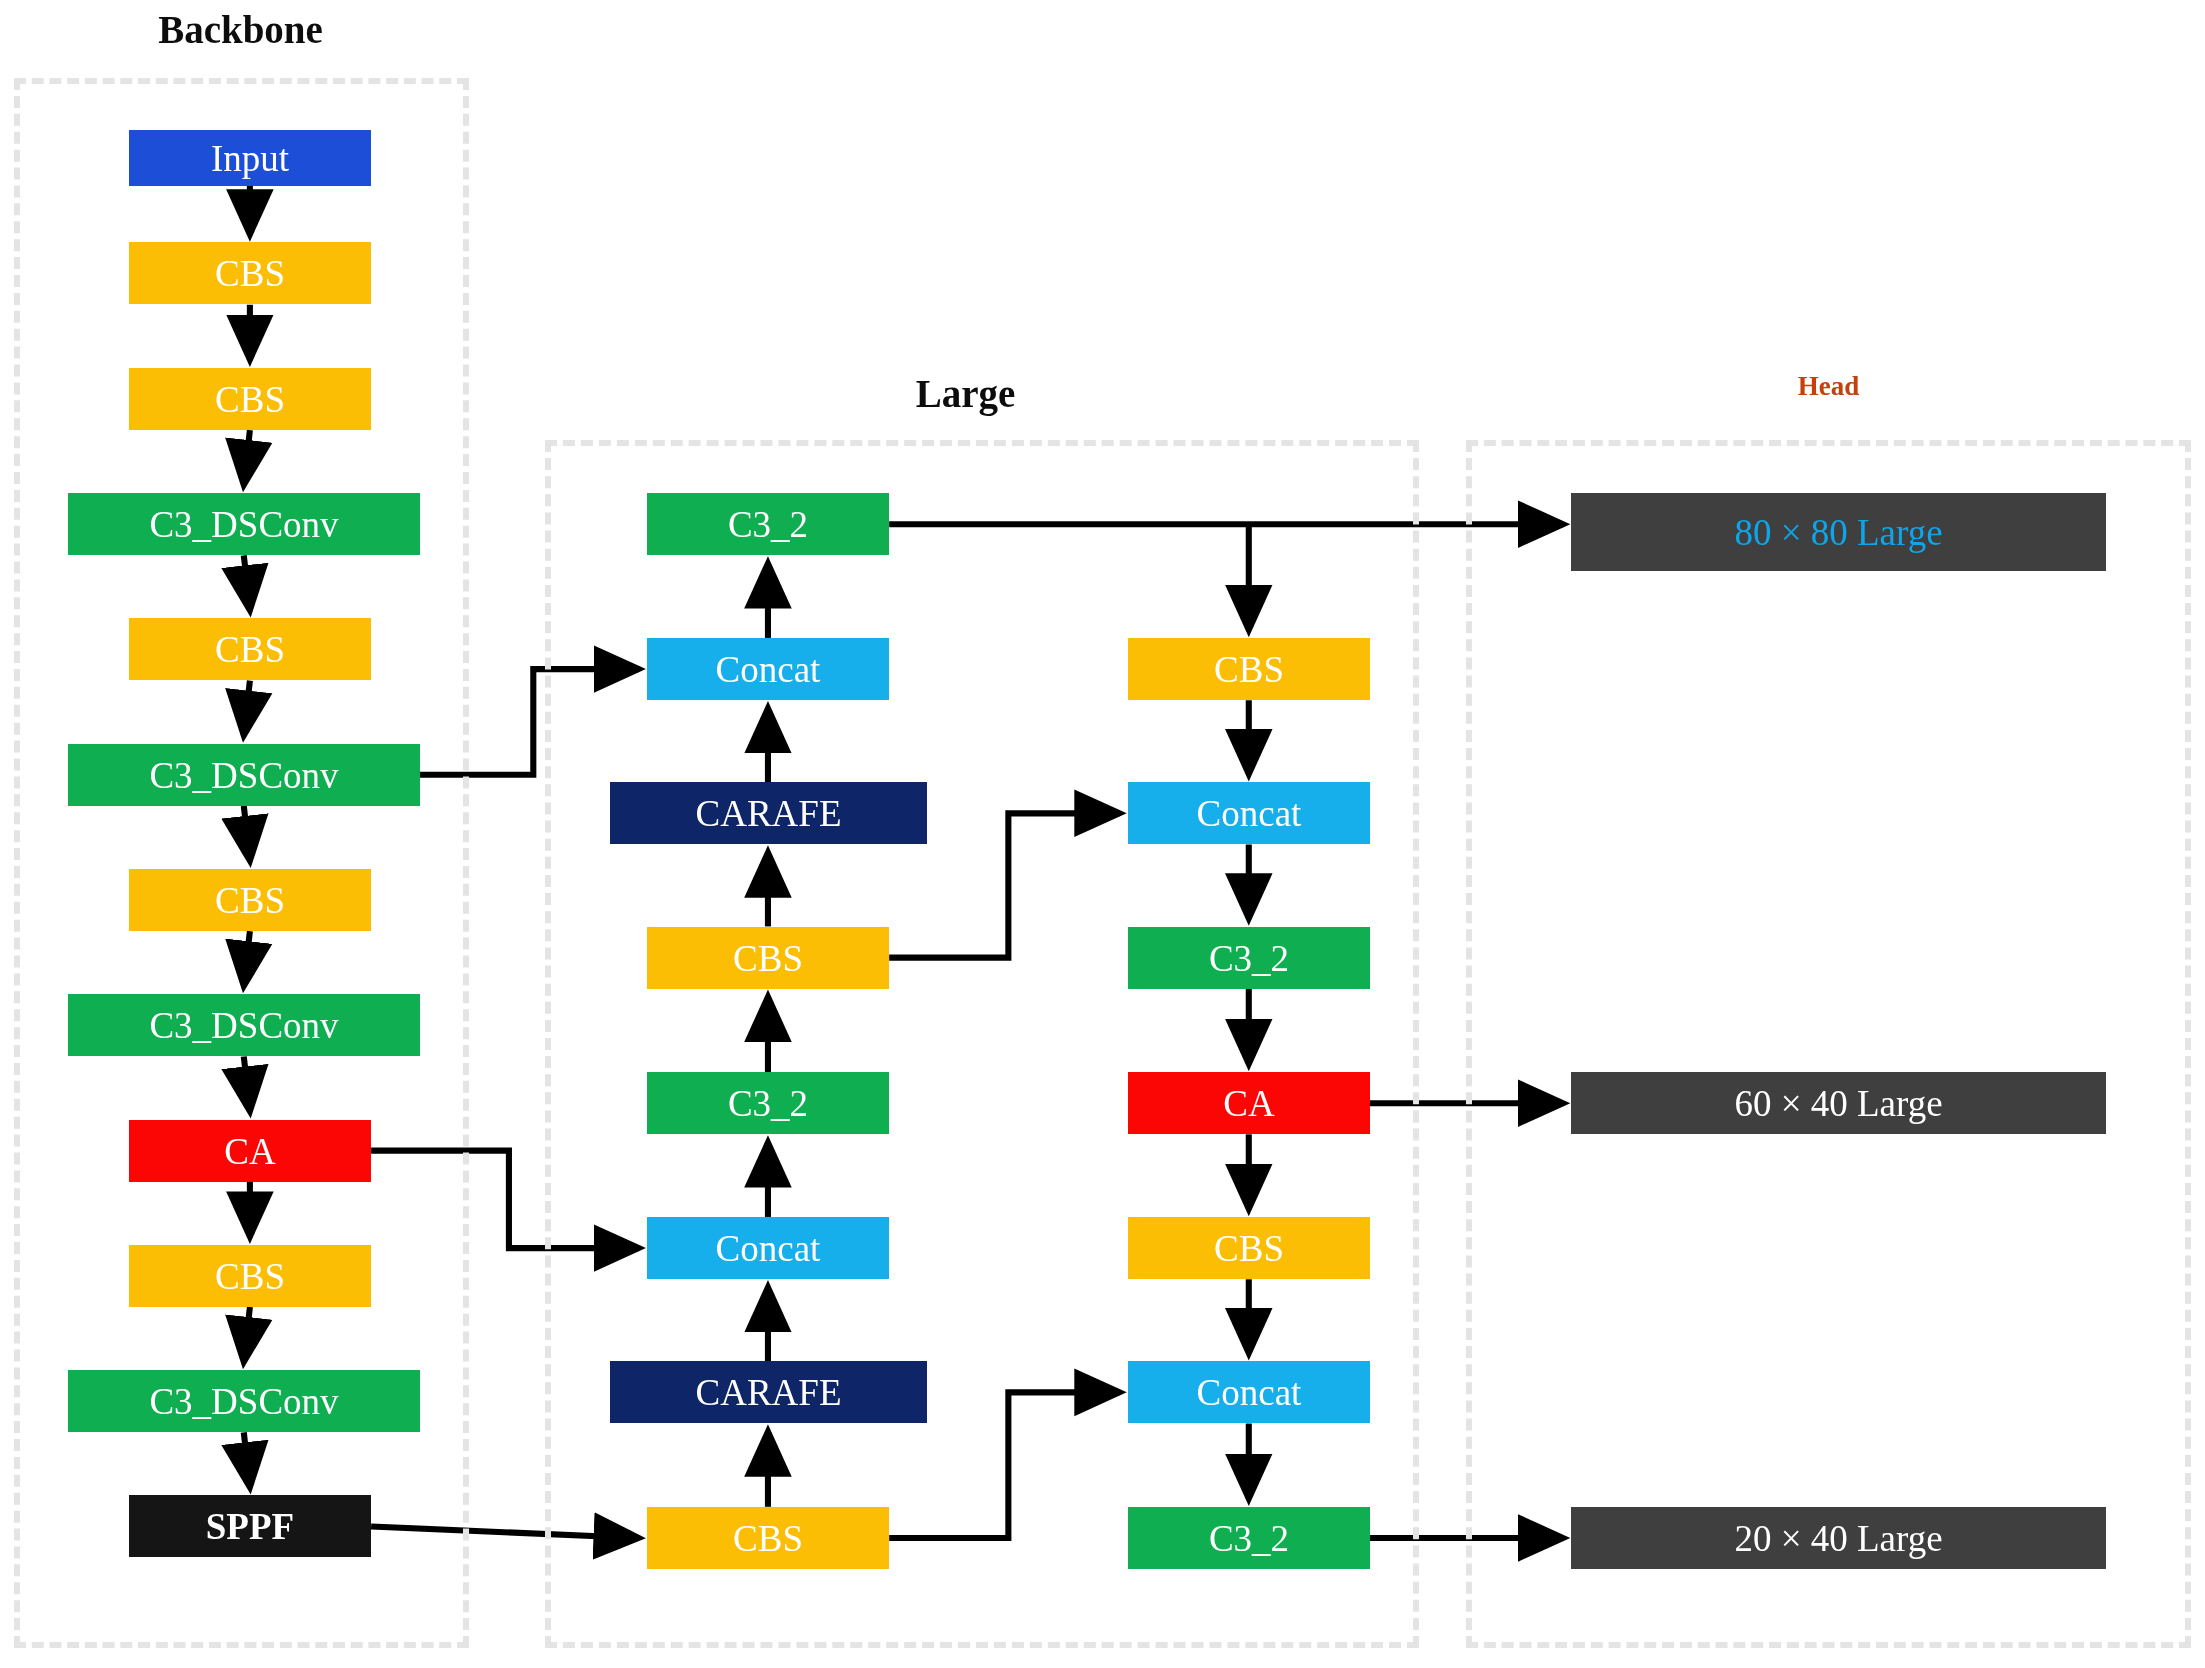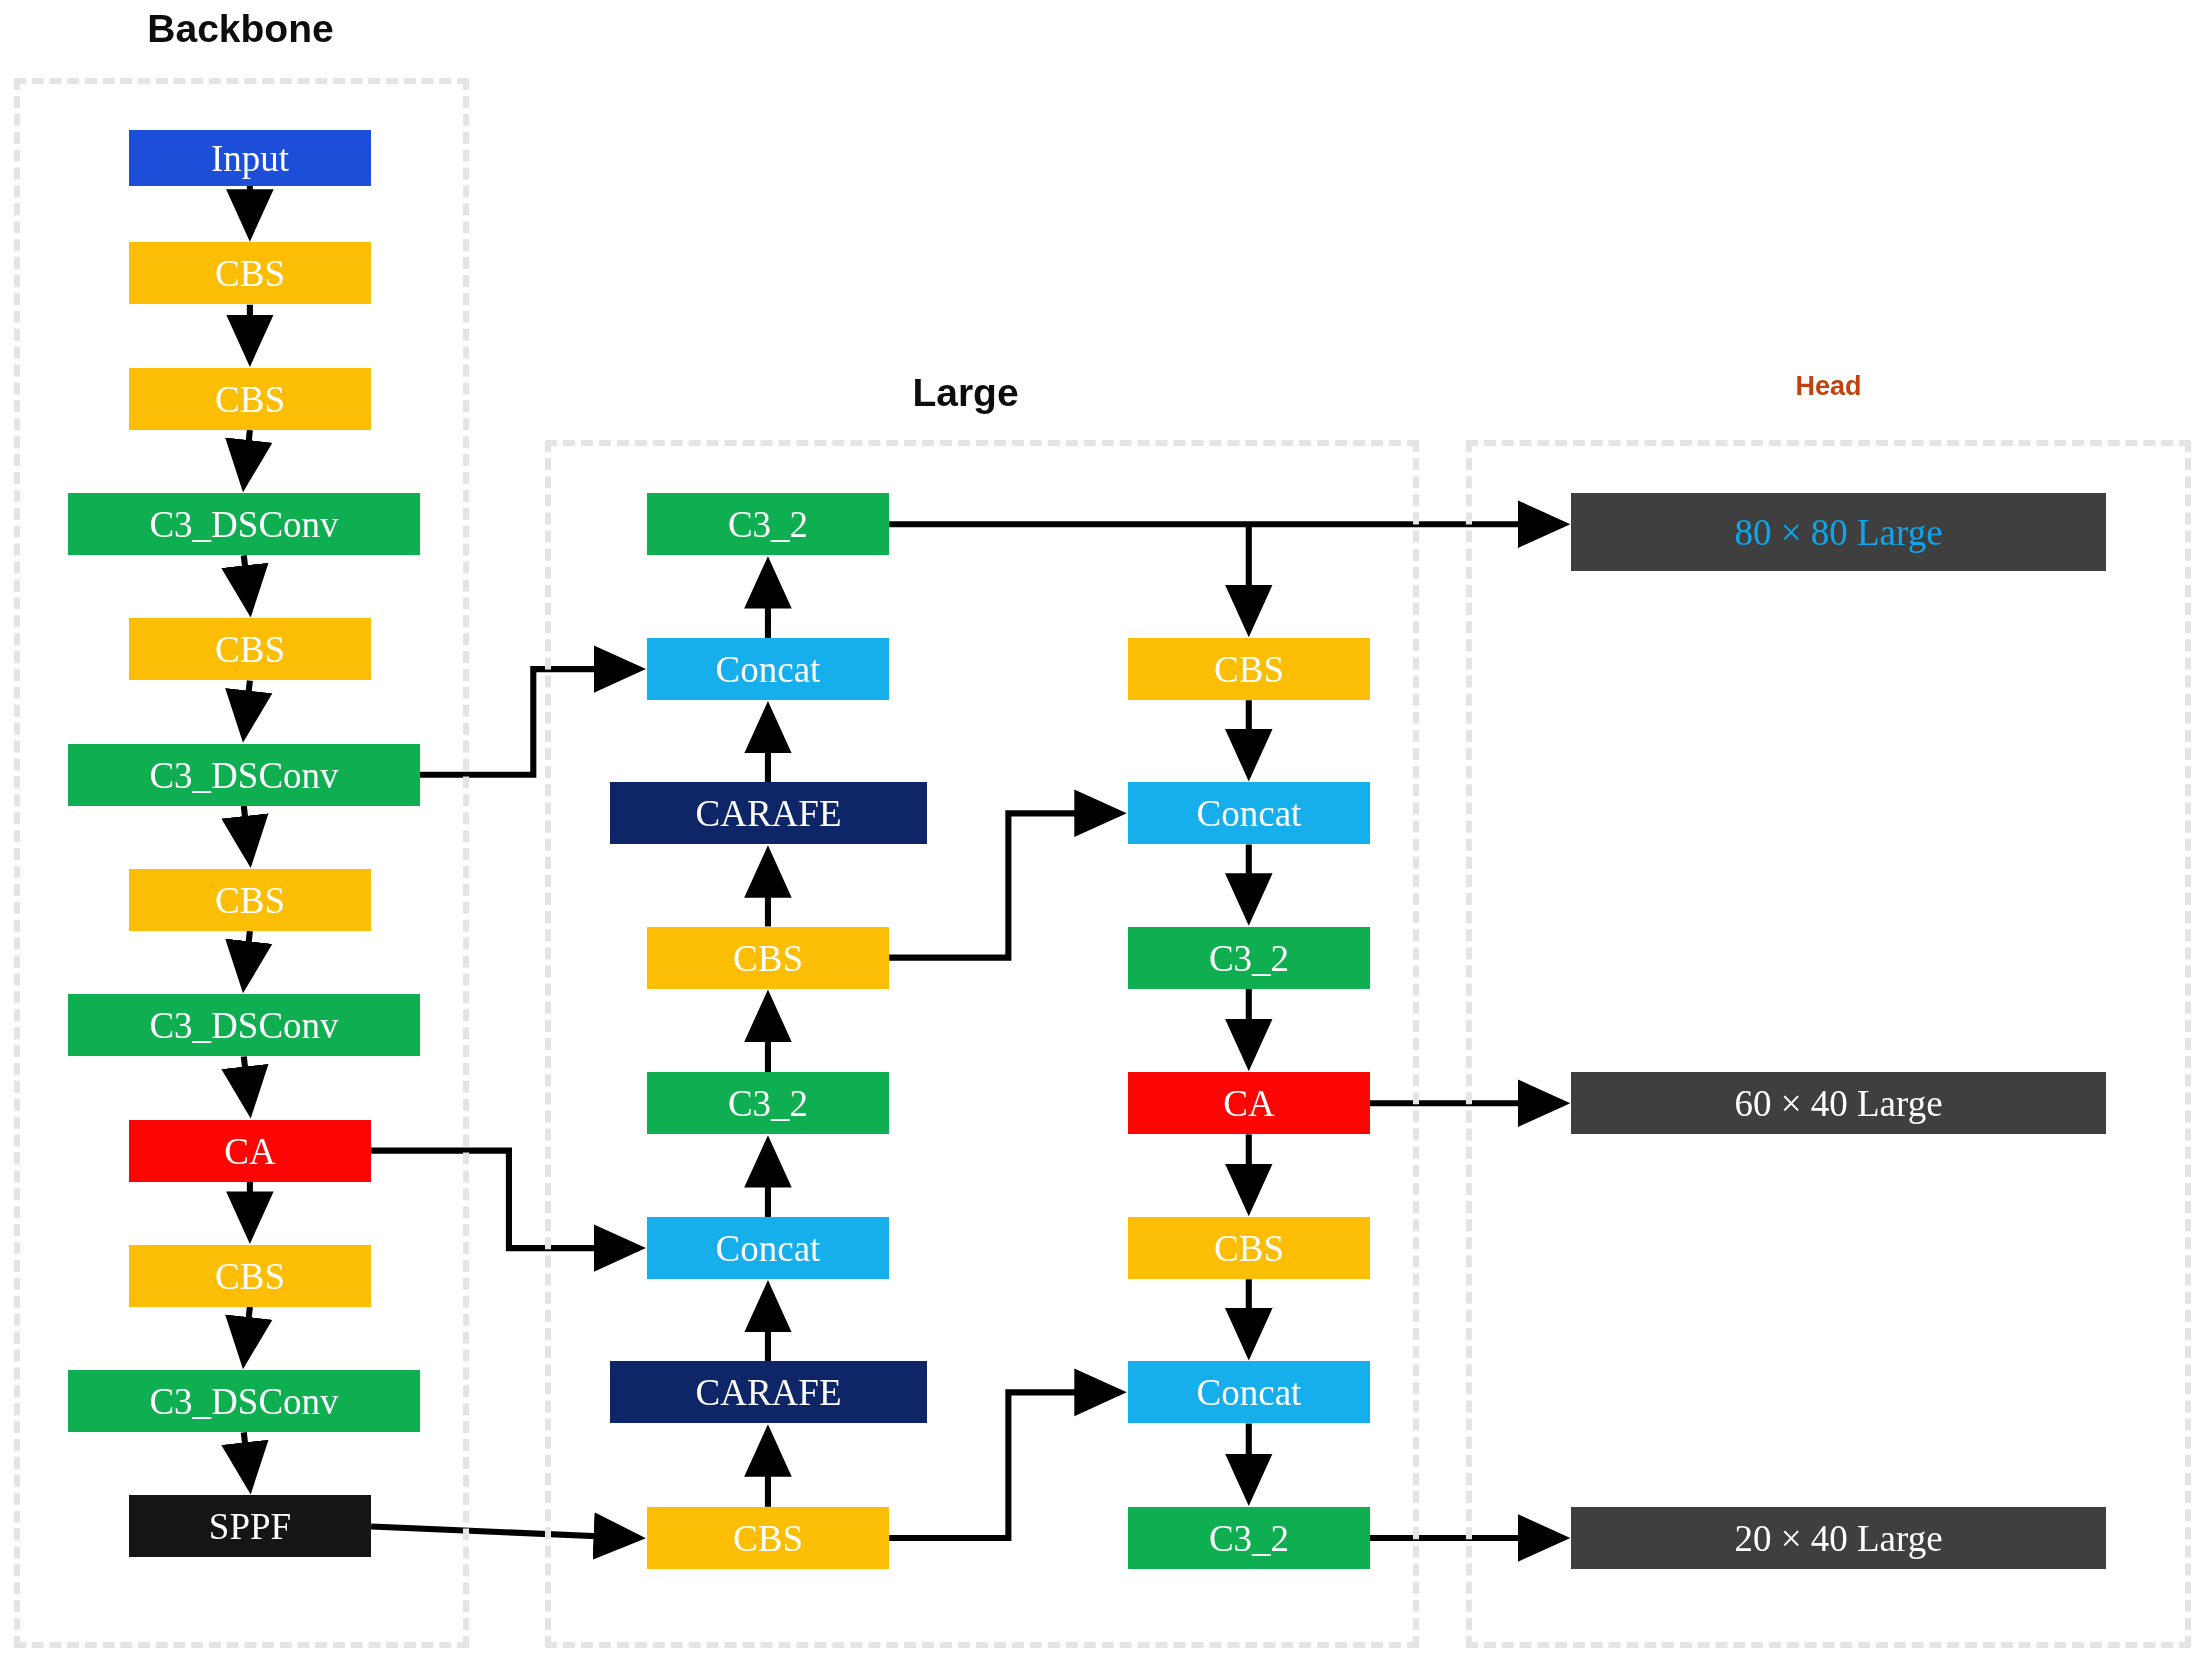--- a/index.html
+++ b/index.html
@@ -1,20 +1,20 @@
 <!DOCTYPE html>
 <html style="font-size:10.8px"><head>
 <meta charset="utf-8">
 <style>
   html,body{margin:0;padding:0;background:#ffffff;}
   body{font-family:"Liberation Serif", serif;}
   #root{position:relative;width:2205px;height:1668px;background:#fff;overflow:hidden;}
 
   .dashgroup{position:absolute;border:6.1px dashed #e4e4e4;box-sizing:border-box;}
-  .grouptitle{position:absolute;font-family:Liberation Sans, sans-serif;font-weight:bold;color:#0d0d0d;
+  .grouptitle{position:absolute;font-family:Liberation Serif, serif;font-weight:bold;color:#0d0d0d;
               text-align:center;white-space:nowrap;}
 
   .node{position:absolute;box-sizing:border-box;display:flex;align-items:center;justify-content:center;
         color:#ffffff;font-family:"Liberation Serif",serif;white-space:nowrap;line-height:1;}
 
   
   #edges{position:absolute;left:0;top:0;width:2205px;height:1668px;pointer-events:none;}
 </style>
 </head>
 <body>
@@ -79,21 +79,21 @@
       <div class="node" style="left: 129px; top: 242px; width: 242px; height: 62px; background: rgb(251, 190, 4); font-size: 37px; color: rgb(255, 255, 255);">CBS</div>
       <div class="node" style="left: 129px; top: 368px; width: 242px; height: 62px; background: rgb(251, 190, 4); font-size: 37px; color: rgb(255, 255, 255);">CBS</div>
       <div class="node" style="left: 68px; top: 493px; width: 352px; height: 62px; background: rgb(15, 174, 81); font-size: 37px; color: rgb(255, 255, 255);">C3_DSConv</div>
       <div class="node" style="left: 129px; top: 618px; width: 242px; height: 62px; background: rgb(251, 190, 4); font-size: 37px; color: rgb(255, 255, 255);">CBS</div>
       <div class="node" style="left: 68px; top: 744px; width: 352px; height: 62px; background: rgb(15, 174, 81); font-size: 37px; color: rgb(255, 255, 255);">C3_DSConv</div>
       <div class="node" style="left: 129px; top: 869px; width: 242px; height: 62px; background: rgb(251, 190, 4); font-size: 37px; color: rgb(255, 255, 255);">CBS</div>
       <div class="node" style="left: 68px; top: 994px; width: 352px; height: 62px; background: rgb(15, 174, 81); font-size: 37px; color: rgb(255, 255, 255);">C3_DSConv</div>
       <div class="node" style="left: 129px; top: 1120px; width: 242px; height: 62px; background: rgb(251, 5, 5); font-size: 37px; color: rgb(255, 255, 255);">CA</div>
       <div class="node" style="left: 129px; top: 1245px; width: 242px; height: 62px; background: rgb(251, 190, 4); font-size: 37px; color: rgb(255, 255, 255);">CBS</div>
       <div class="node" style="left: 68px; top: 1370px; width: 352px; height: 62px; background: rgb(15, 174, 81); font-size: 37px; color: rgb(255, 255, 255);">C3_DSConv</div>
-      <div class="node" style="left: 129px; top: 1495px; width: 242px; height: 62px; background: rgb(21, 21, 21); font-size: 37px; color: rgb(255, 255, 255);">SPPF</div>
+      <div class="node" style="left: 129px; top: 1495px; width: 242px; height: 62px; background: rgb(21, 21, 21); font-size: 37px; color: rgb(255, 255, 255); font-weight: bold;">SPPF</div>
       <div class="node" style="left: 647px; top: 493px; width: 242px; height: 62px; background: rgb(15, 174, 81); font-size: 37px; color: rgb(255, 255, 255);">C3_2</div>
       <div class="node" style="left: 647px; top: 638px; width: 242px; height: 62px; background: rgb(23, 175, 235); font-size: 37px; color: rgb(255, 255, 255);">Concat</div>
       <div class="node" style="left: 610px; top: 782px; width: 317px; height: 62px; background: rgb(14, 38, 104); font-size: 37px; color: rgb(255, 255, 255);">CARAFE</div>
       <div class="node" style="left: 647px; top: 927px; width: 242px; height: 62px; background: rgb(251, 190, 4); font-size: 37px; color: rgb(255, 255, 255);">CBS</div>
       <div class="node" style="left: 647px; top: 1072px; width: 242px; height: 62px; background: rgb(15, 174, 81); font-size: 37px; color: rgb(255, 255, 255);">C3_2</div>
       <div class="node" style="left: 647px; top: 1217px; width: 242px; height: 62px; background: rgb(23, 175, 235); font-size: 37px; color: rgb(255, 255, 255);">Concat</div>
       <div class="node" style="left: 610px; top: 1361px; width: 317px; height: 62px; background: rgb(14, 38, 104); font-size: 37px; color: rgb(255, 255, 255);">CARAFE</div>
       <div class="node" style="left: 647px; top: 1507px; width: 242px; height: 62px; background: rgb(251, 190, 4); font-size: 37px; color: rgb(255, 255, 255);">CBS</div>
       <div class="node" style="left: 1128px; top: 638px; width: 242px; height: 62px; background: rgb(251, 190, 4); font-size: 37px; color: rgb(255, 255, 255);">CBS</div>
       <div class="node" style="left: 1128px; top: 782px; width: 242px; height: 62px; background: rgb(23, 175, 235); font-size: 37px; color: rgb(255, 255, 255);">Concat</div>

